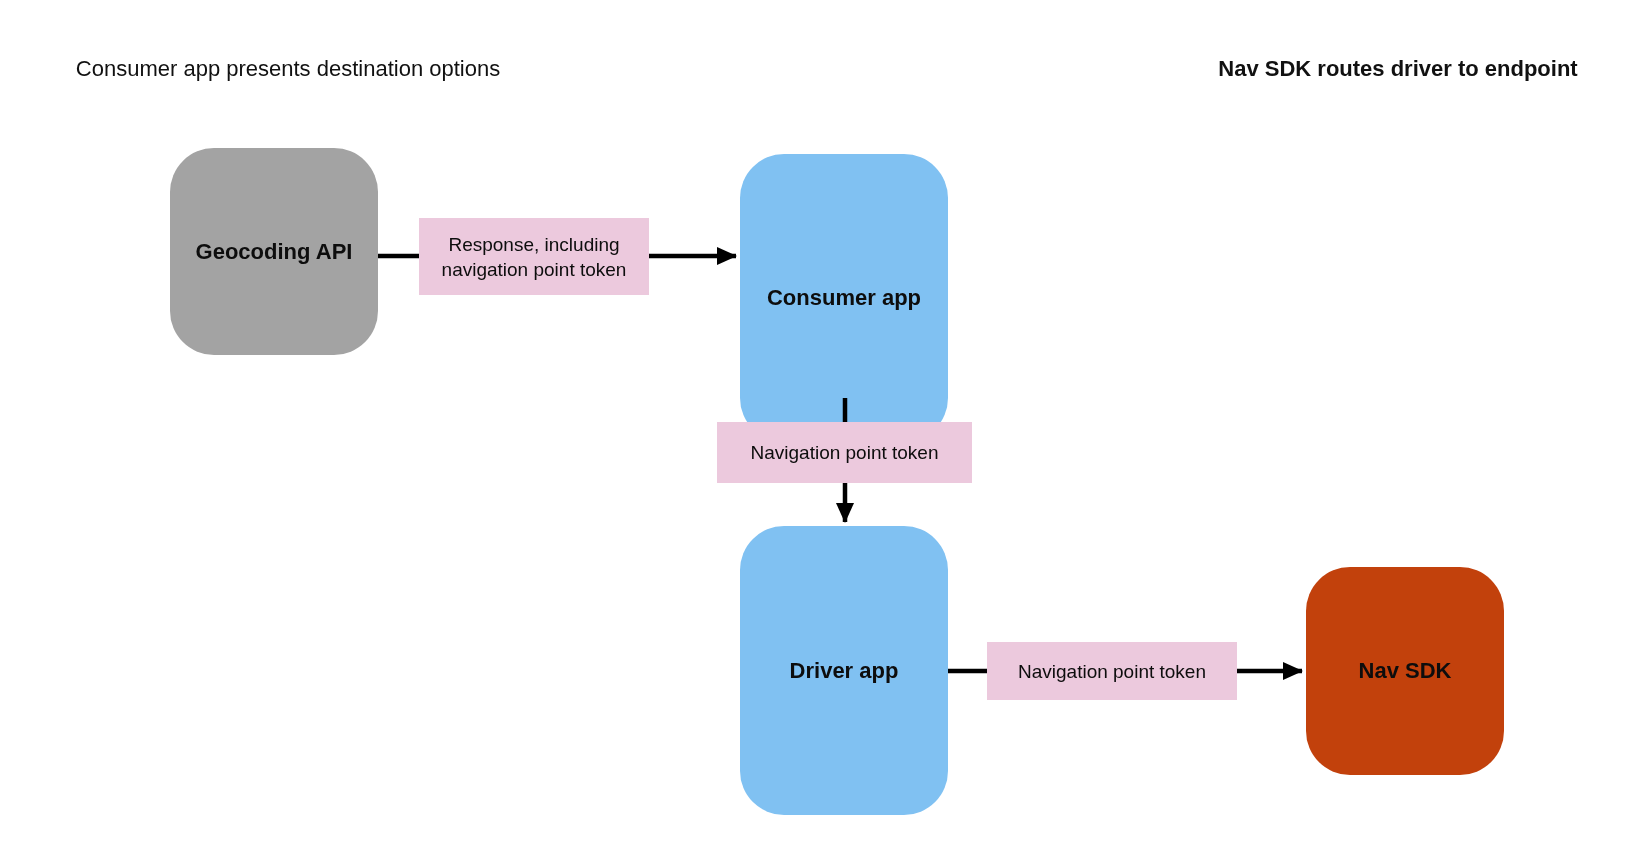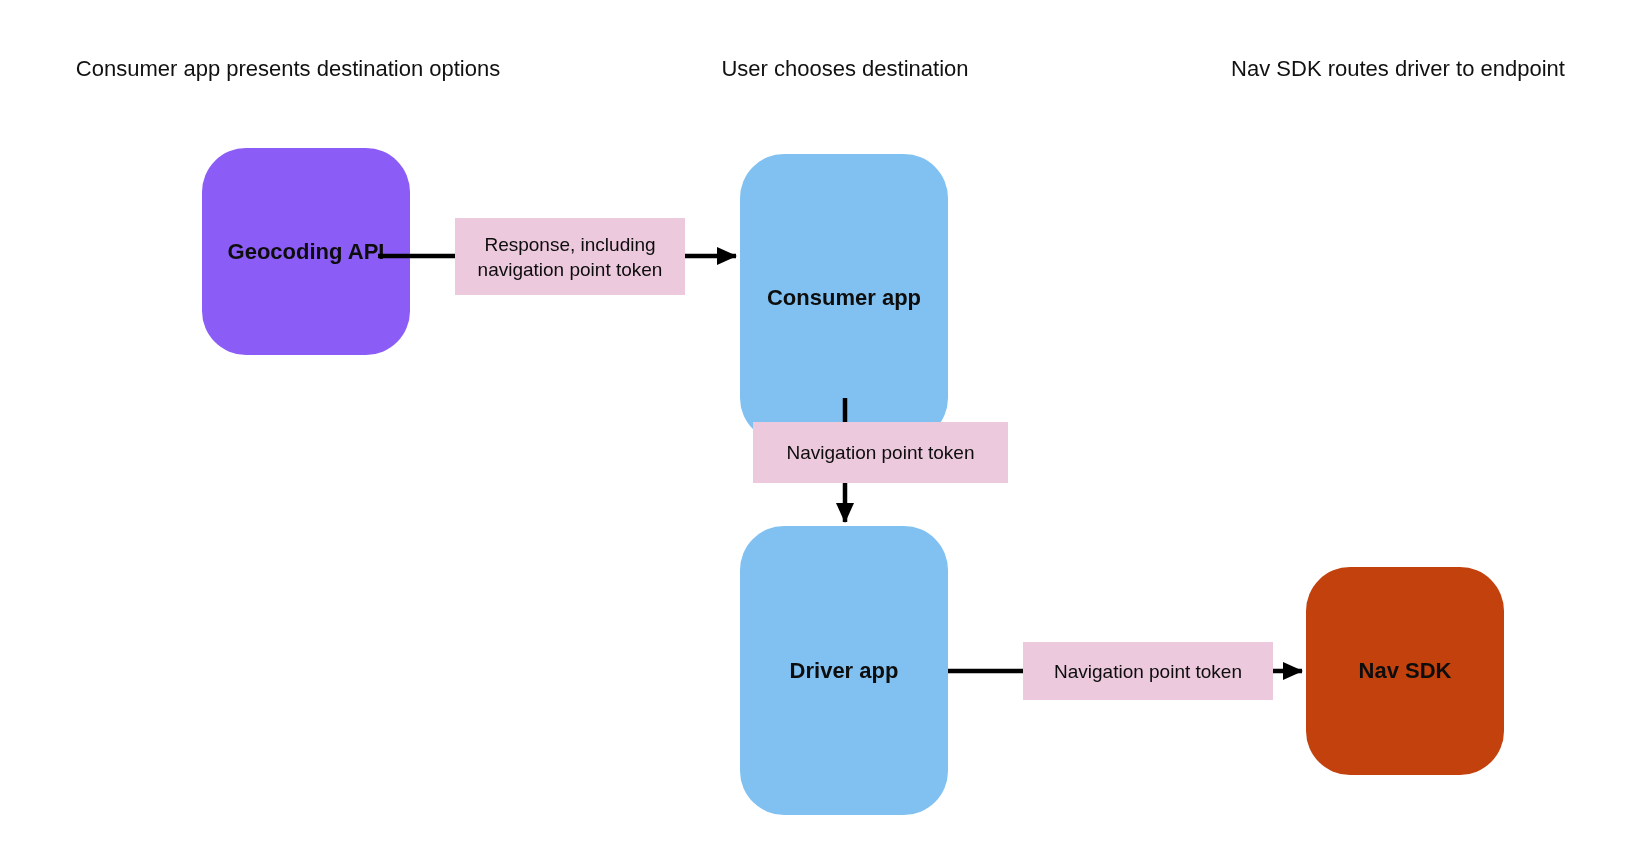--- a/index.html
+++ b/index.html
@@ -20,71 +20,69 @@
     position: absolute;
     top: 56px;
     transform: translateX(-50%);
     font-size: 22px;
     line-height: 26px;
     white-space: nowrap;
     color: #111111;
   }
   .stage-header.h1 { left: 288px; }
   .stage-header.h2 { left: 845px; }
-  .stage-header.h3 { left: 1398px; }
+  .stage-header.h3 { left: 1398px; font-weight: bold; }
 
   .node {
     position: absolute;
     border-radius: 44px;
     display: flex;
     align-items: center;
     justify-content: center;
     text-align: center;
   }
   .node .node-label {
     font-size: 22px;
     font-weight: 700;
     color: #0d0d0d;
   }
-  .node.geocoding { left: 170px; top: 148px; width: 208px; height: 207px; background: #8b5cf6; margin-left: 32px; }
+  .node.geocoding { left: 170px; top: 148px; width: 208px; height: 207px; background: #a3a3a3; }
   .node.consumer  { left: 740px; top: 110px; width: 208px; height: 288px; background: #80c1f2; margin-top: 44px; }
   .node.driver    { left: 740px; top: 526px; width: 208px; height: 289px; background: #80c1f2; text-align: right; }
   .node.navsdk    { left: 1306px; top: 567px; width: 198px; height: 208px; background: #c2410c; }
 
   .edge-label {
     position: absolute;
     background: #ecc9dd;
     display: flex;
     align-items: center;
     justify-content: center;
     text-align: center;
     font-size: 19px;
     line-height: 25px;
     color: #0d0d0d;
     z-index: 2;
-    margin-left: 36px;
   }
   .edge-label.lbl-response { left: 419px; top: 218px; width: 230px; height: 77px; padding: 0 4px; box-sizing: border-box; }
   .edge-label.lbl-nav-token-v { left: 717px; top: 422px; width: 255px; height: 61px; }
   .edge-label.lbl-nav-token-h { left: 987px; top: 642px; width: 250px; height: 58px; }
 
   svg.arrows {
     position: absolute;
     left: 0;
     top: 0;
     z-index: 1;
   }
 </style>
 </head>
 <body>
 
 <div class="canvas">
 
   <div class="stage-header h1">Consumer app presents destination options</div>
-  <div class="stage-header h2">User chooses destination</div>
   <div class="stage-header h3">Nav SDK routes driver to endpoint</div>
 
   <svg class="arrows" width="1646" height="868" viewBox="0 0 1646 868">
     <defs>
       <marker id="arrowhead" markerUnits="userSpaceOnUse" markerWidth="20" markerHeight="20" viewBox="0 0 20 20" refX="19" refY="10" orient="auto">
         <path d="M0,1 L20,10 L0,19 Z" fill="#000000"></path>
       </marker>
     </defs>
     <line x1="378" y1="256" x2="736" y2="256" stroke="#000000" stroke-width="4.5" marker-end="url(#arrowhead)"></line>
     <line x1="845" y1="398" x2="845" y2="522" stroke="#000000" stroke-width="4.5" marker-end="url(#arrowhead)"></line>

